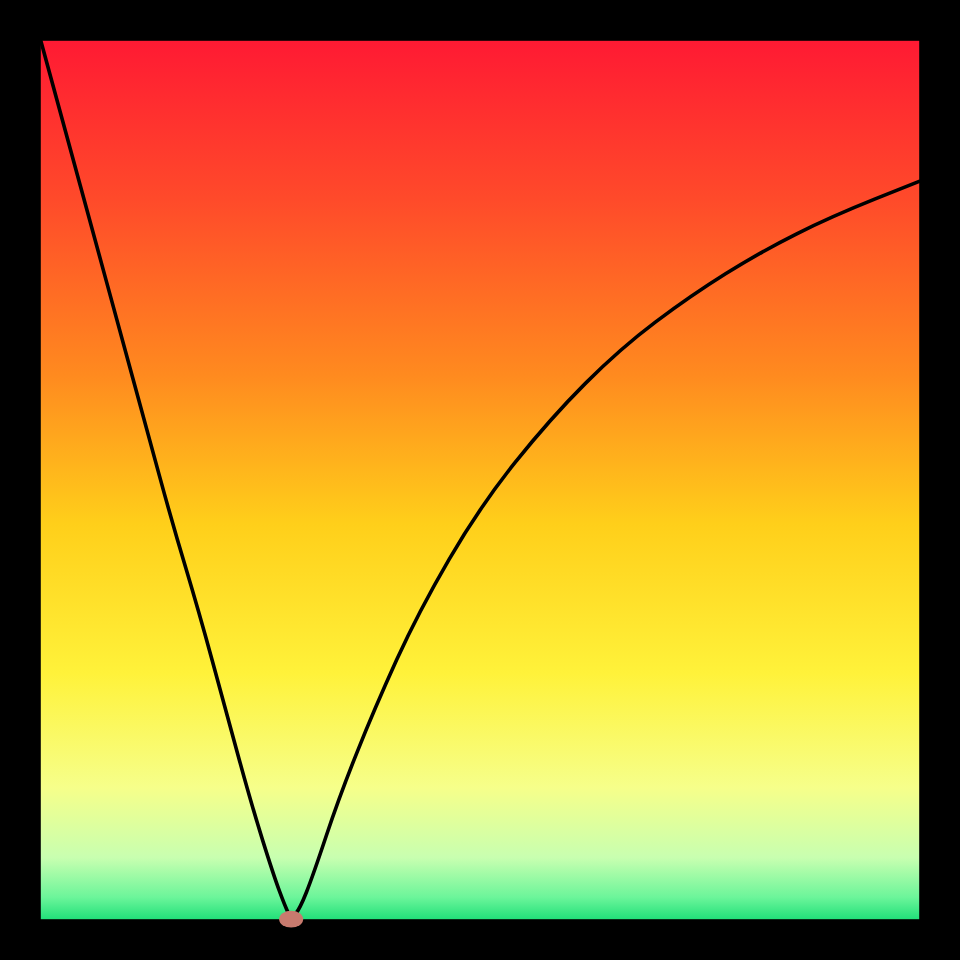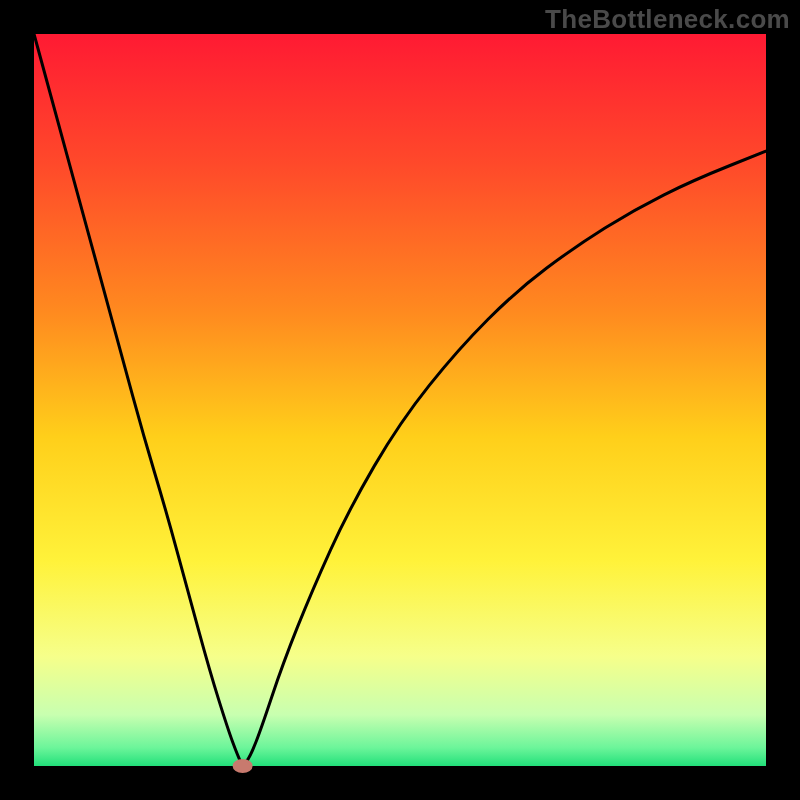--- a/index.html
+++ b/index.html
@@ -29,21 +29,20 @@
   svg {
     position: absolute;
     top: 0;
     left: 0;
   }
 </style>
 </head>
 <body>
 
 <div class="frame">
-  <div class="watermark">TheBottleneck.com</div>
   <svg width="800" height="800" viewBox="0 0 800 800">
     <defs>
       <linearGradient id="bg-grad" x1="0" y1="0" x2="0" y2="1">
           <stop offset="0%" stop-color="#ff1a33"></stop>
           <stop offset="18%" stop-color="#ff4a2a"></stop>
           <stop offset="38%" stop-color="#ff8a1f"></stop>
           <stop offset="55.00000000000001%" stop-color="#ffcf1a"></stop>
           <stop offset="72%" stop-color="#fff23a"></stop>
           <stop offset="85%" stop-color="#f6ff8a"></stop>
           <stop offset="93%" stop-color="#c8ffb0"></stop>

